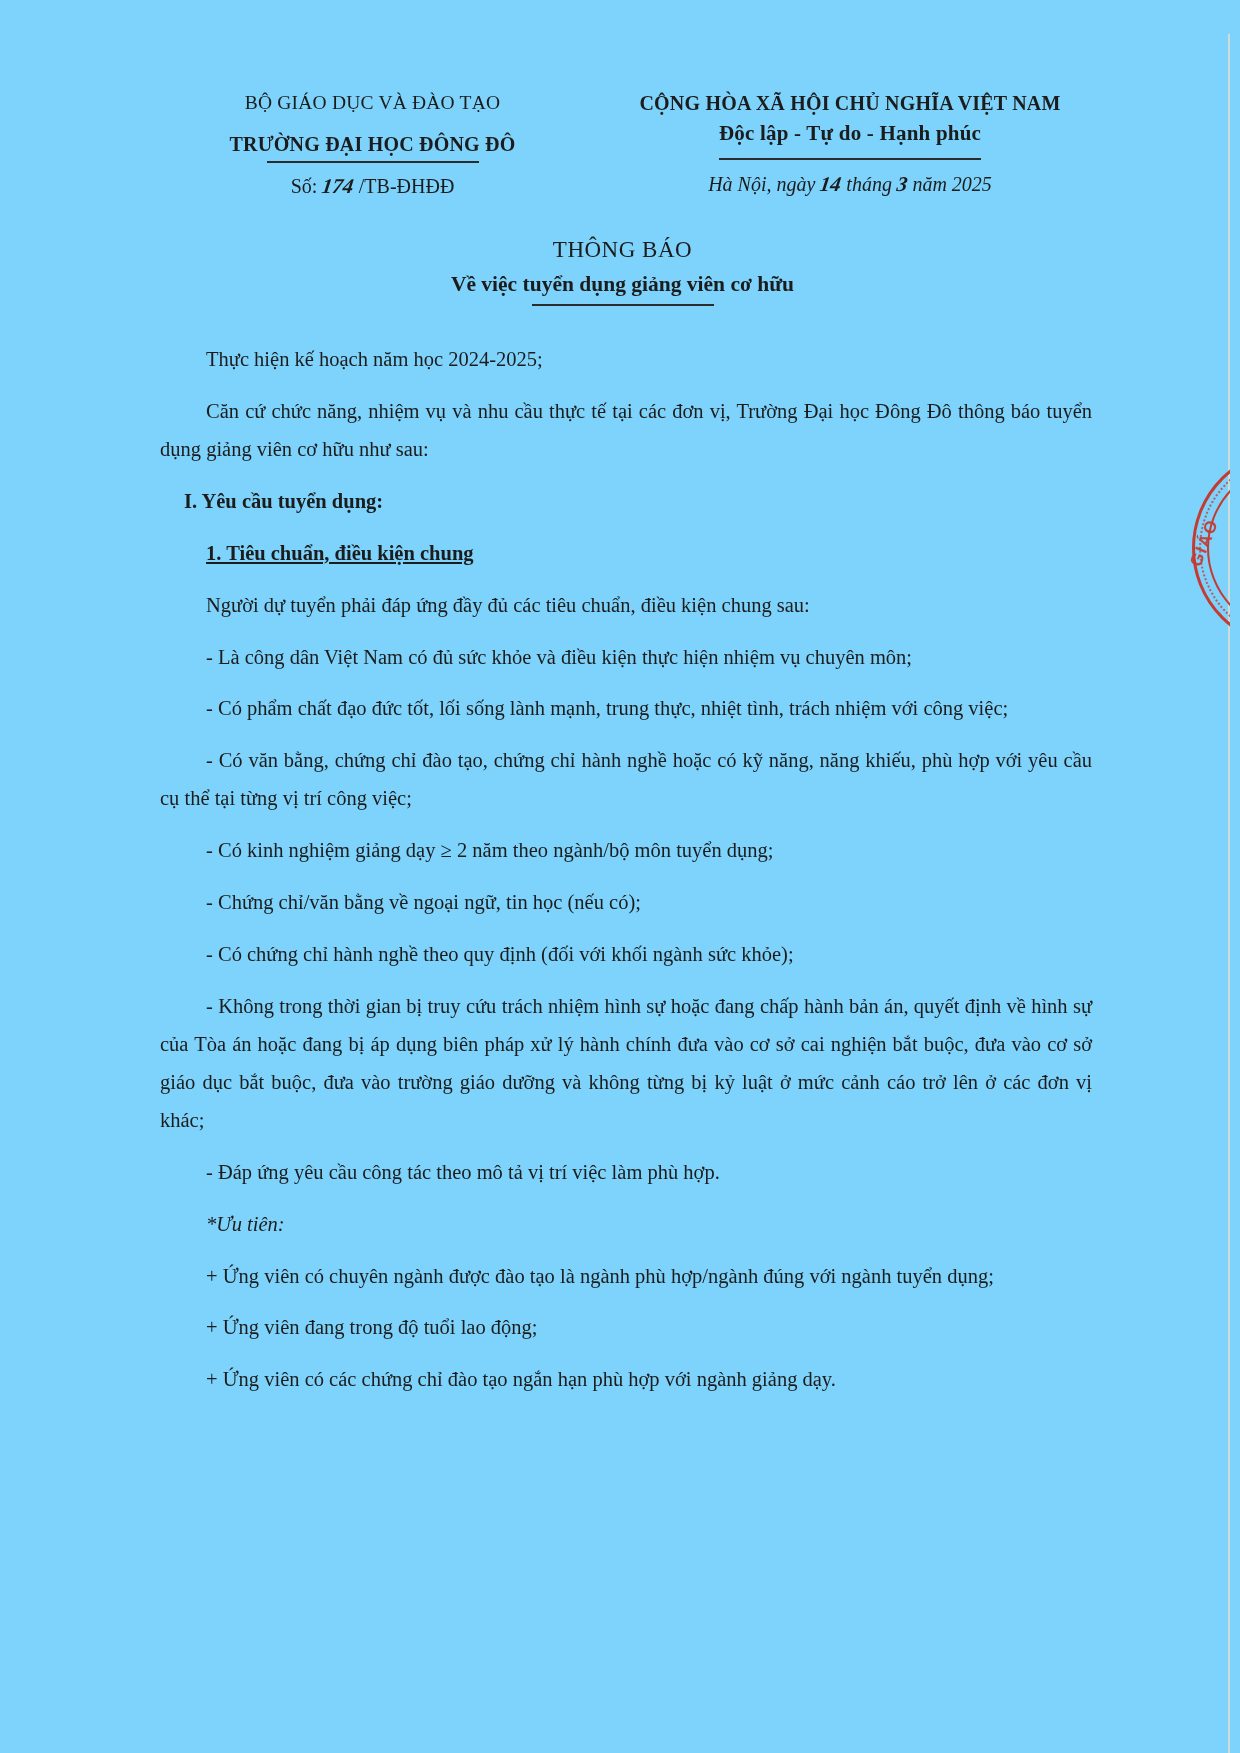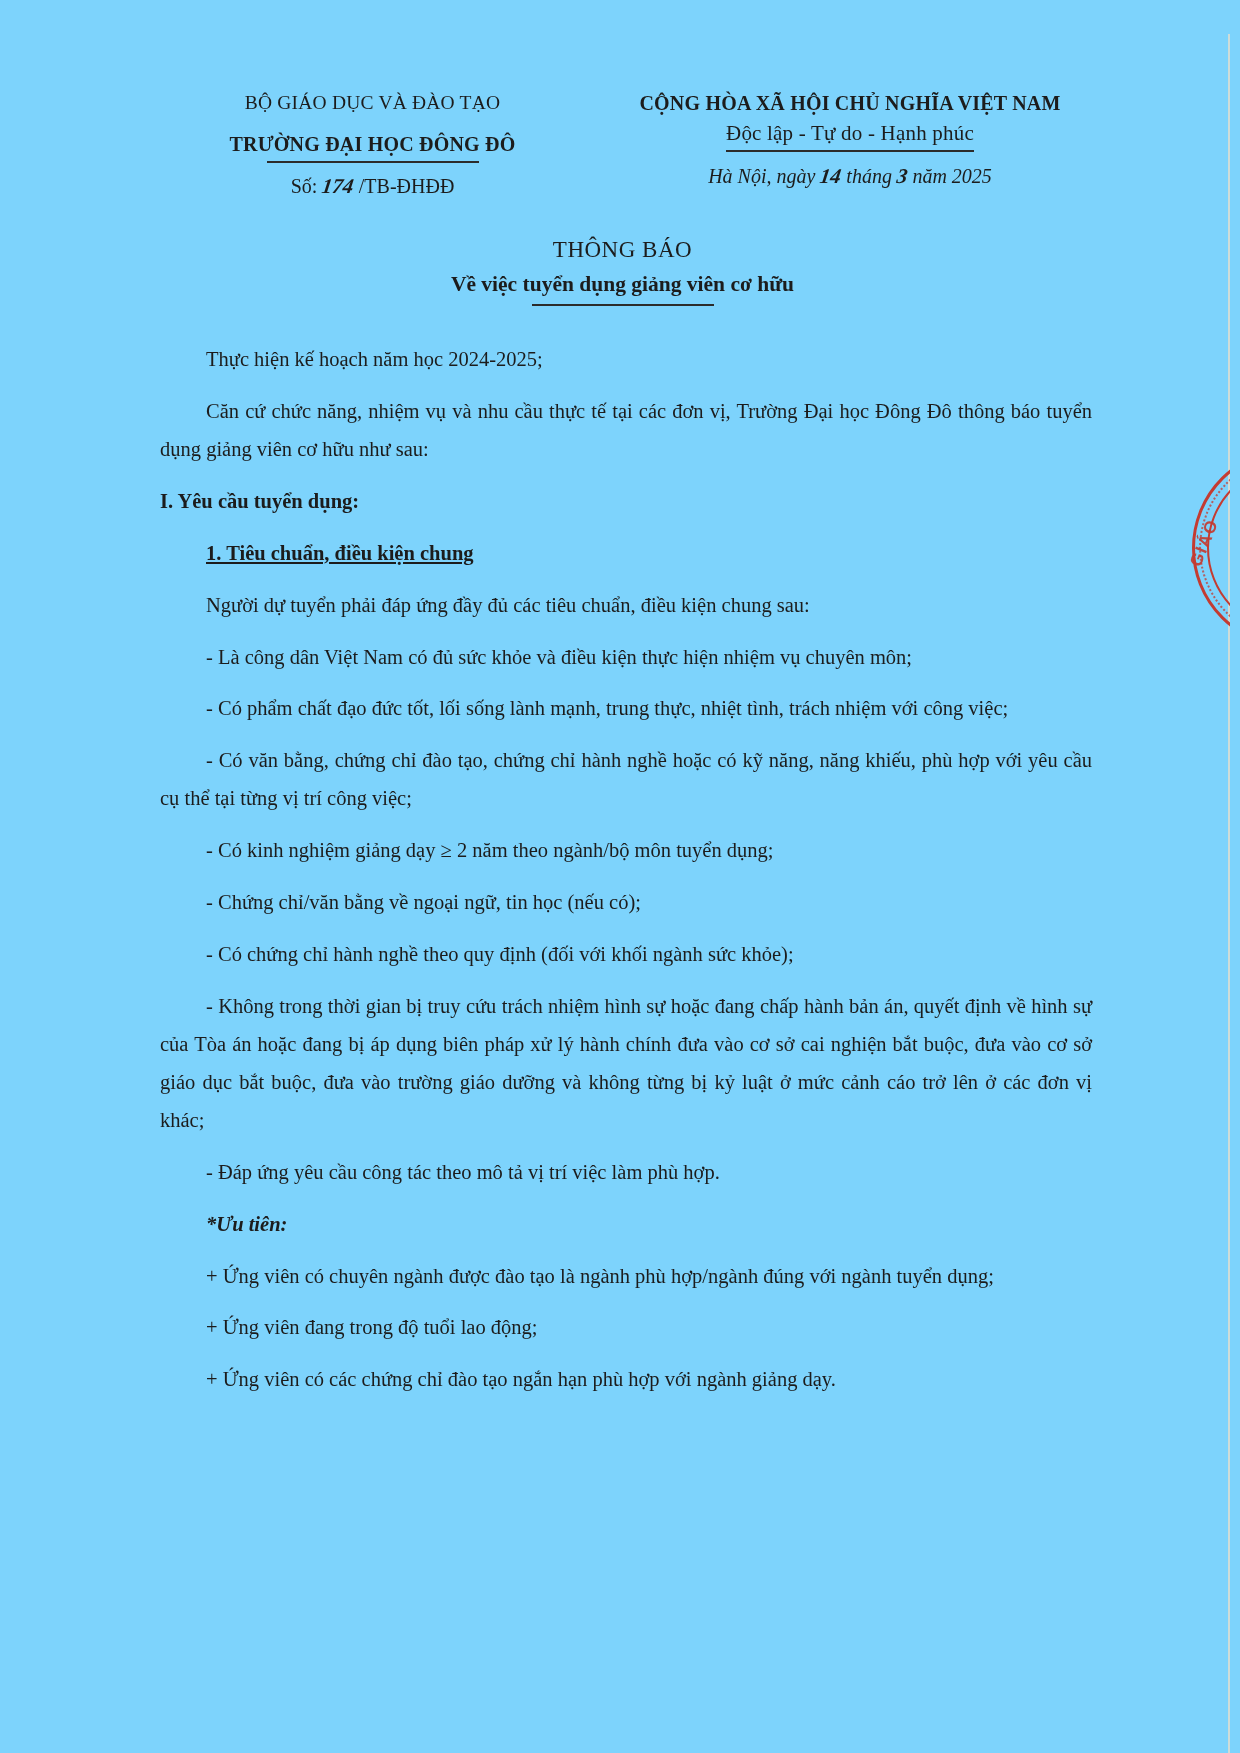--- a/index.html
+++ b/index.html
@@ -13,36 +13,36 @@
   }
   
   .hdr{position:absolute;top:92px;left:0;width:100%;display:flex;}
   .hdr-left{margin-left:145px;width:455px;text-align:center;}
   .hdr-right{margin-left:10px;width:480px;text-align:center;}
   .org-parent{font-size:19.5px;letter-spacing:.2px;}
   .org-name{font-size:20px;font-weight:bold;margin-top:19px;letter-spacing:.2px;}
   .org-underline{width:212px;height:2px;background:#2b2b2b;margin:5px auto 0;}
   .doc-number{font-size:20px;margin-top:11px;}
   .country{font-size:20px;font-weight:bold;letter-spacing:.2px;}
-  .motto{display:inline-block;font-size:21px;font-weight:normal;border-bottom:2px solid #2b2b2b;
-         padding-bottom:4px;margin-top:6px;letter-spacing:.2px;}
+  .motto{display:inline-block;font-size:21px;font-weight:bold;border-bottom:2px solid #2b2b2b;
+         padding-bottom:12px;margin-top:6px;letter-spacing:.2px;}
   .place-date{font-size:20px;font-style:italic;margin-top:12px;}
   .hand{display:inline-block;font-style:italic;font-weight:700;transform:skewX(-8deg);font-size:21px;}
   
   .title-block{position:absolute;top:237px;left:155px;width:935px;text-align:center;}
   .doc-title{font-size:23px;font-weight:normal;letter-spacing:.5px;margin:0;}
   .doc-subtitle{font-size:21.5px;font-weight:bold;margin-top:9px;}
   .subtitle-underline{width:182px;height:2px;background:#2b2b2b;margin:7px auto 0;}
   
   .body-text{position:absolute;top:341px;left:160px;width:932px;
              font-size:20.5px;line-height:1.85;}
   .p{margin:0 0 14px;text-indent:46px;text-align:justify;}
-  .p.heading1{font-weight:bold;text-indent:0;text-align:left;}
+  .p.heading1{font-weight:bold;text-indent:0;text-align:left;margin-left:24px;}
   .p.heading2{font-weight:bold;text-align:left;text-decoration:underline;}
-  .p.priority{font-weight:bold;font-style:italic;text-align:left;}
+  .p.priority{font-weight:normal;font-style:italic;text-align:left;}
   
   .scan-edge{position:absolute;left:1228px;top:34px;width:2px;height:1719px;background:#cedcd8;}
   
   .stamp-clip{position:absolute;left:1150px;top:430px;width:80px;height:250px;overflow:hidden;}
   .stamp-ring{position:absolute;border-radius:50%;box-sizing:border-box;}
   .stamp-ring.outer{left:42px;top:18px;width:200px;height:200px;border:3px solid #c43b31;}
   .stamp-ring.dotted{left:49px;top:25px;width:186px;height:186px;border:2px dotted #c43b31;opacity:.75;}
   .stamp-ring.inner{left:57px;top:33px;width:170px;height:170px;border:2px solid #c43b31;}
   .stamp-text{position:absolute;left:30px;top:103px;color:#c43b31;
               font-family:"Liberation Sans","DejaVu Sans",sans-serif;

